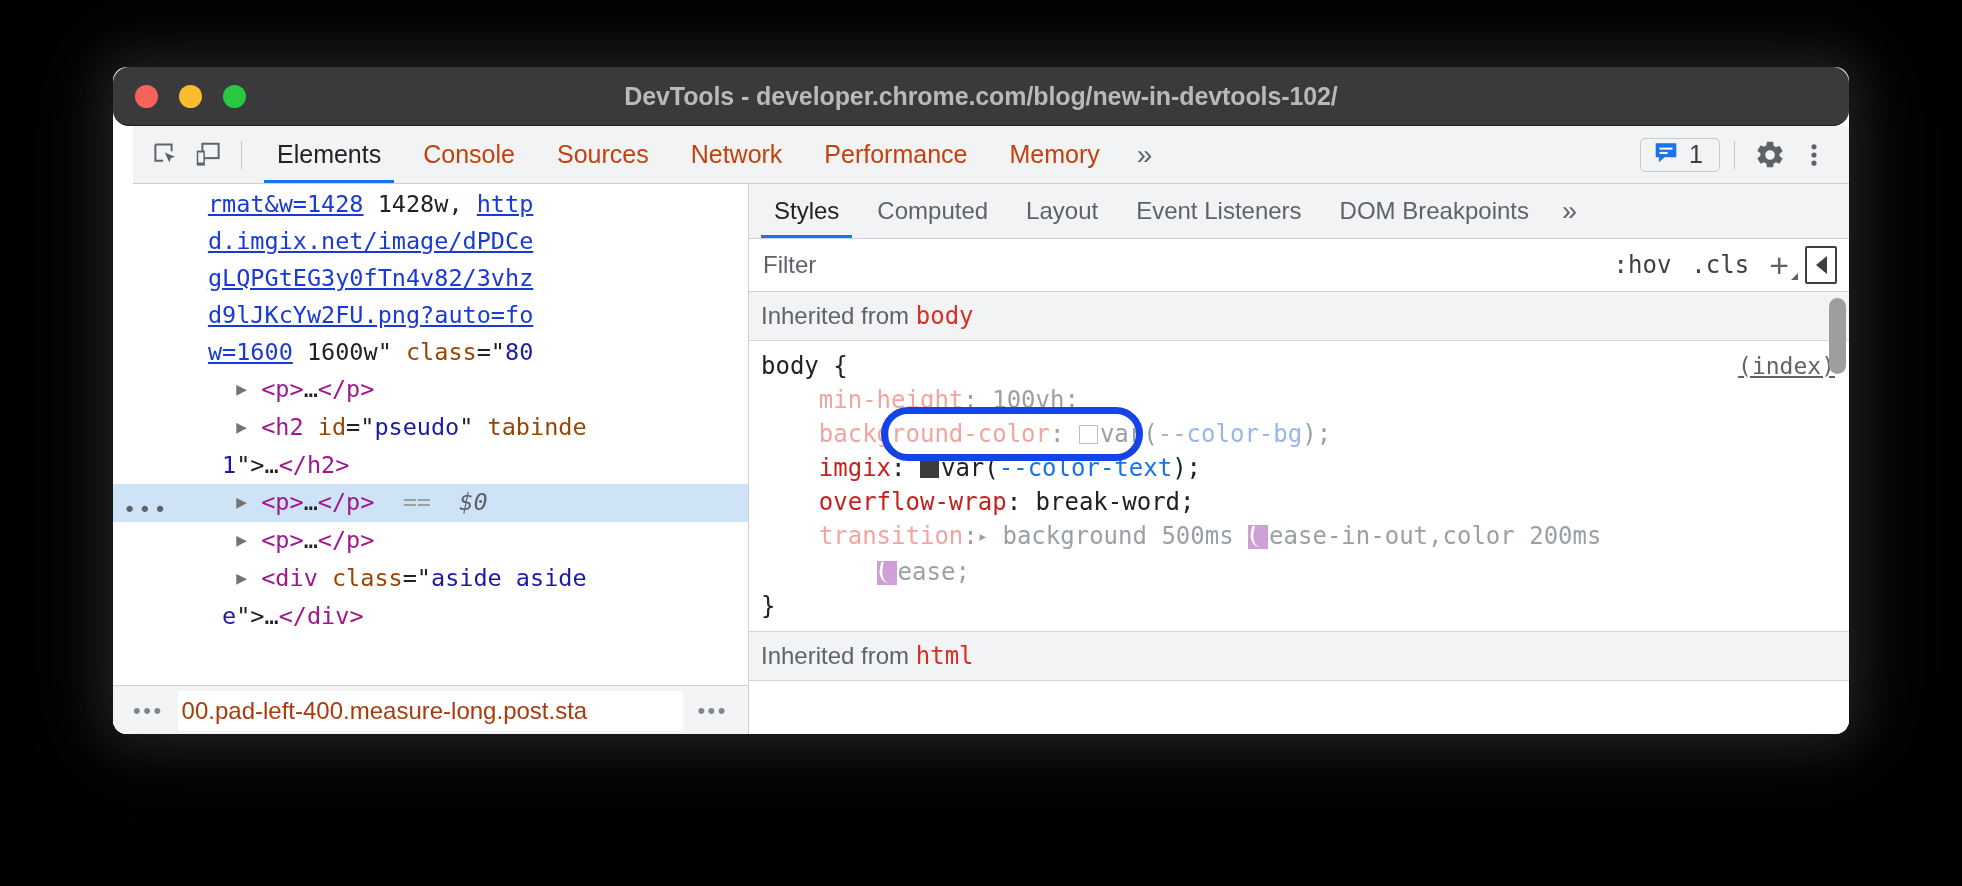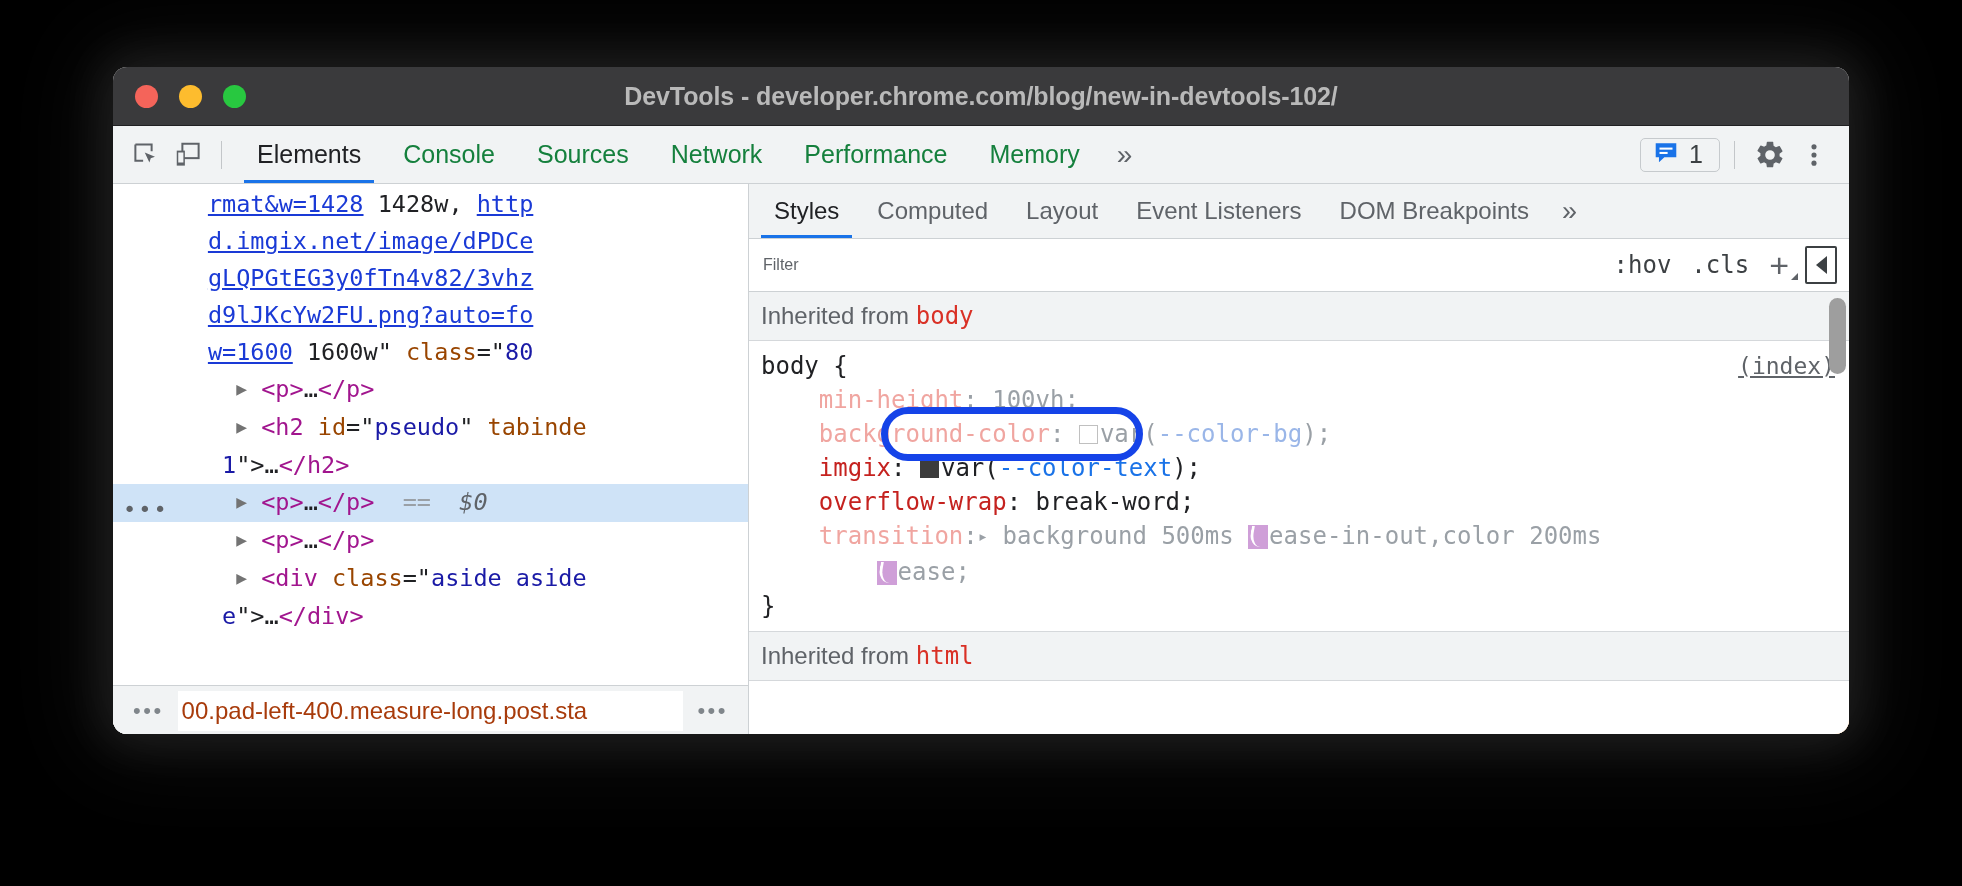--- a/index.html
+++ b/index.html
@@ -29,20 +29,21 @@
   }
 
   
   #titlebar {
     position: relative;
     height: 58px;
     background: #3a3a3c;
     border-bottom: 1px solid #202022;
     display: flex;
     align-items: center;
+    border-radius: 16px;
   }
   .traffic {
     display: flex;
     gap: 21px;
     margin-left: 22px;
   }
   .light {
     width: 23px; height: 23px; border-radius: 50%;
   }
   .light.red    { background: #f4645a; }
@@ -61,20 +62,21 @@
 
   
   #devtools-toolbar {
     height: 58px;
     background: #f1f3f4;
     border-bottom: 1px solid #cdd1d4;
     display: flex;
     align-items: center;
     padding: 0 14px 0 12px;
     box-sizing: border-box;
+    margin-left: 20px;
   }
   .tb-icon-btn {
     width: 42px; height: 42px;
     display: flex; align-items: center; justify-content: center;
     border-radius: 4px;
     flex: none;
   }
   .tb-sep {
     width: 1px; height: 28px;
     background: #c3c6c9;
@@ -84,21 +86,21 @@
   .main-tabs {
     display: flex;
     align-items: stretch;
     height: 100%;
   }
   .main-tab {
     display: flex;
     align-items: center;
     padding: 0 21px;
     font-size: 25px;
-    color: #15803d;
+    color: #c2410c;
     white-space: nowrap;
     position: relative;
   }
   .main-tab.selected {
     color: #202124;
   }
   .main-tab.selected::after {
     content: "";
     position: absolute;
     left: 8px; right: 8px; bottom: 0;
@@ -265,21 +267,21 @@
     display: flex;
     align-items: center;
     padding-left: 8px;
     padding-right: 4px;
   }
   #filter-input {
     flex: 1;
     border: none;
     outline: none;
     background: transparent;
-    font-size: 16px;
+    font-size: 24px;
     color: #3c4043;
     font-family: "Liberation Sans", sans-serif;
     padding: 0 6px;
     min-width: 0;
   }
   #filter-input::placeholder { color: #5f6368; }
   .filt-btn {
     font-family: "DejaVu Sans Mono", "Liberation Mono", monospace;
     font-size: 24px;
     color: #3c4043;

